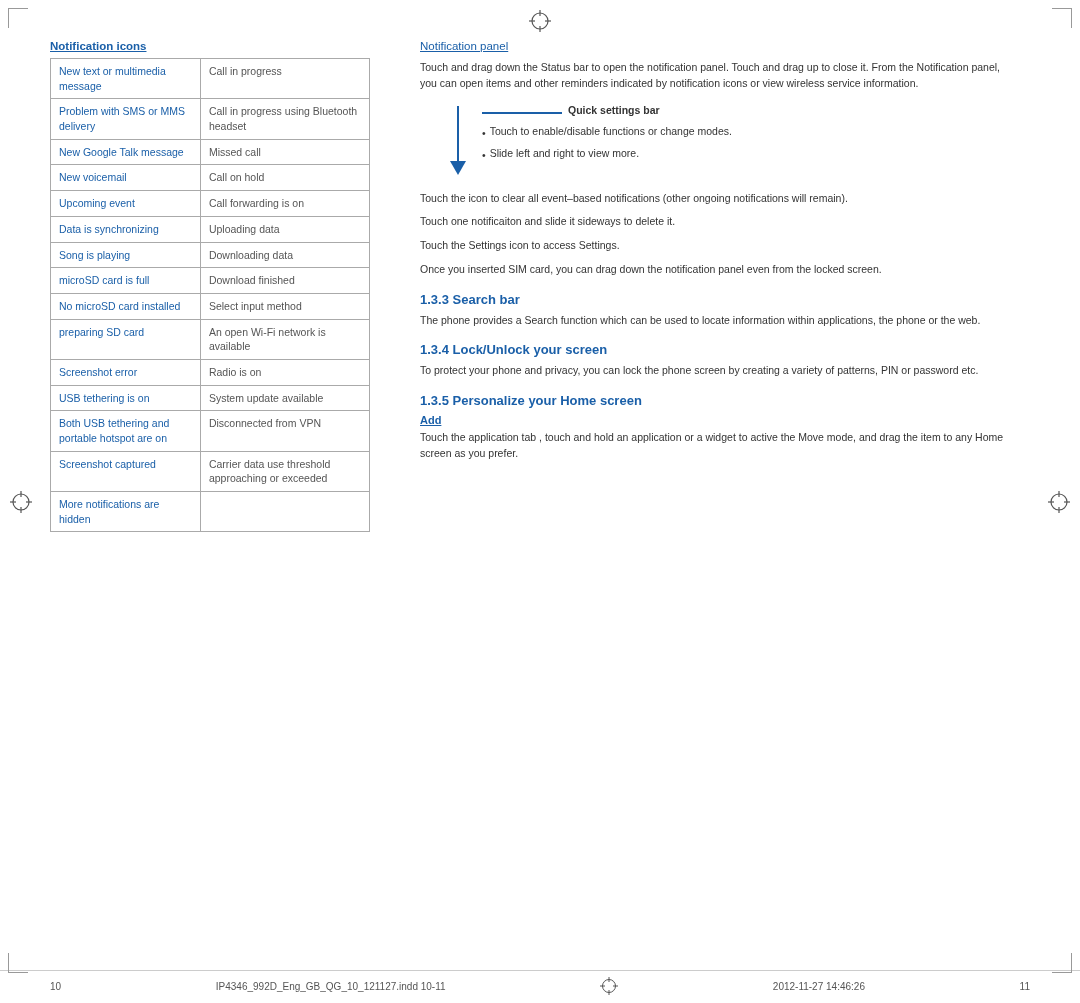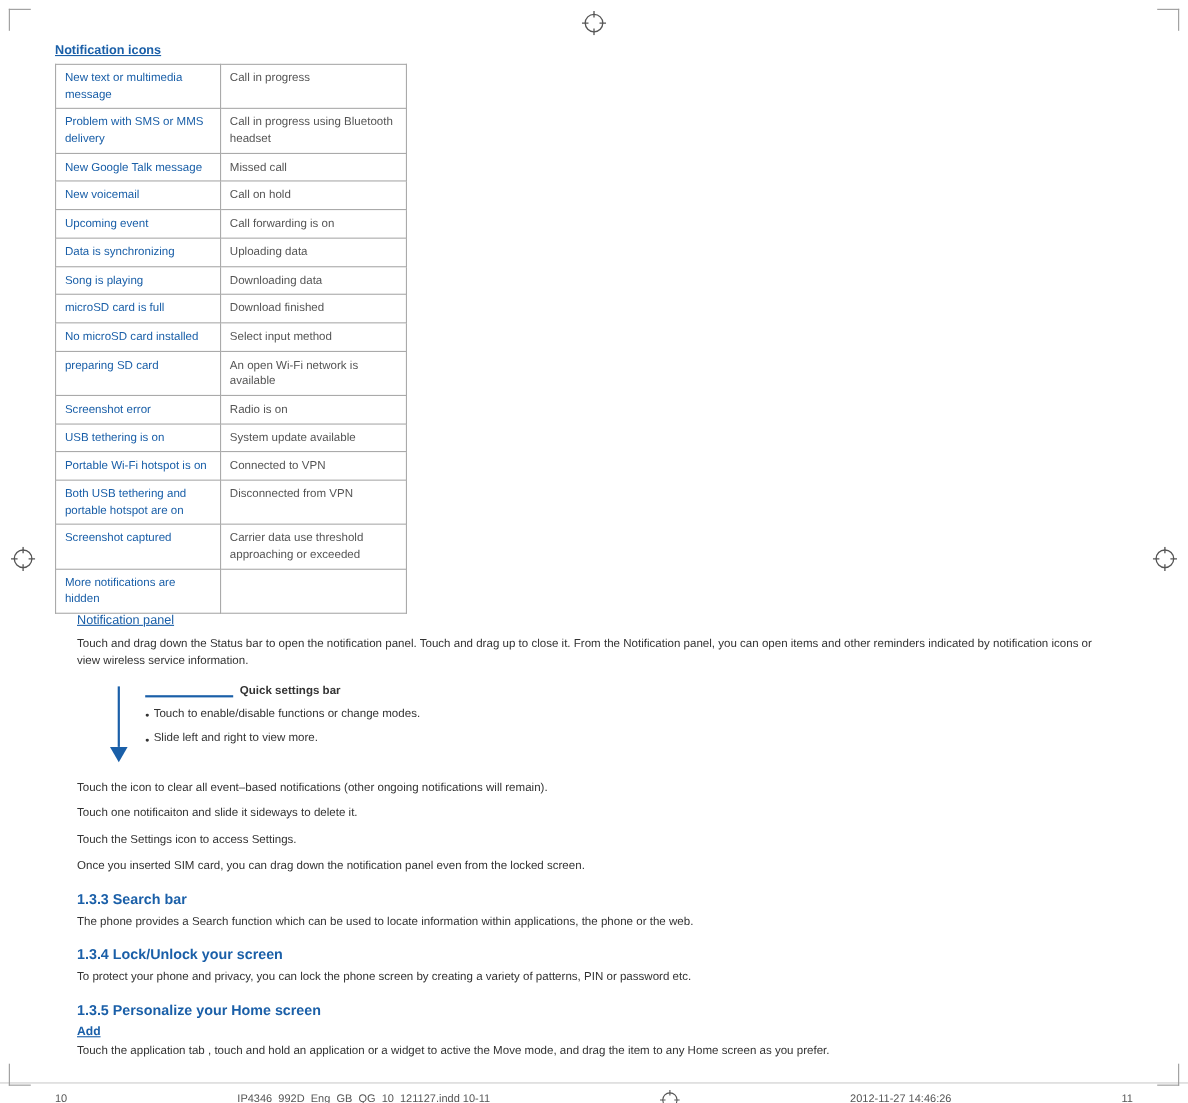--- a/index.html
+++ b/index.html
@@ -58,23 +58,24 @@
       position: absolute;
       top: 50%;
       right: 10px;
       transform: translateY(-50%);
       width: 22px;
       height: 22px;
     }
 
     .content-area {
       display: flex;
-      flex-direction: column;
+      flex-direction: row;
       padding: 40px 72px 10px 50px;
       flex: 1;
+      gap: 30px;
     }
 
     
     .left-column {
       width: 320px;
       flex-shrink: 0;
     }
 
     .section-title {
       color: #1a5fa8;
@@ -153,21 +154,21 @@
       width: 0;
       height: 0;
       border-left: 8px solid transparent;
       border-right: 8px solid transparent;
       border-top: 14px solid #1a5fa8;
     }
 
     .quick-settings-label-line {
       display: flex;
       flex-direction: row;
-      align-items: flex-end;
+      align-items: center;
       gap: 6px;
     }
 
     .qs-label-line {
       width: 80px;
       height: 2px;
       background: #1a5fa8;
       margin-top: 6px;
     }
 
@@ -338,24 +339,20 @@
               <td>preparing SD card</td>
               <td>An open Wi-Fi network is available</td>
             </tr>
             <tr>
               <td>Screenshot error</td>
               <td>Radio is on</td>
             </tr>
             <tr>
               <td>USB tethering is on</td>
               <td>System update available</td>
-            </tr>
-            <tr>
-              <td>Portable Wi-Fi hotspot is on</td>
-              <td>Connected to VPN</td>
             </tr>
             <tr>
               <td>Both USB tethering and portable hotspot are on</td>
               <td>Disconnected from VPN</td>
             </tr>
             <tr>
               <td>Screenshot captured</td>
               <td>Carrier data use threshold approaching or exceeded</td>
             </tr>
             <tr>

